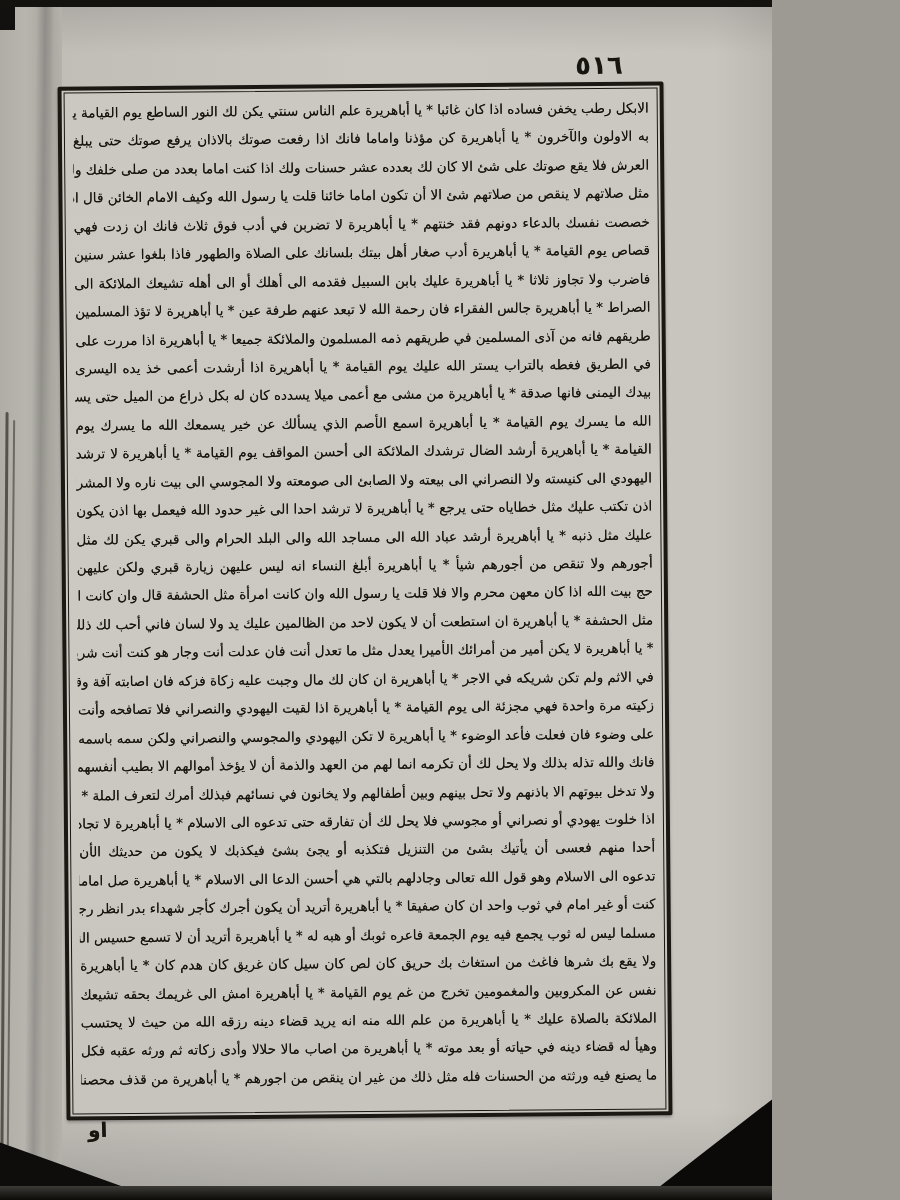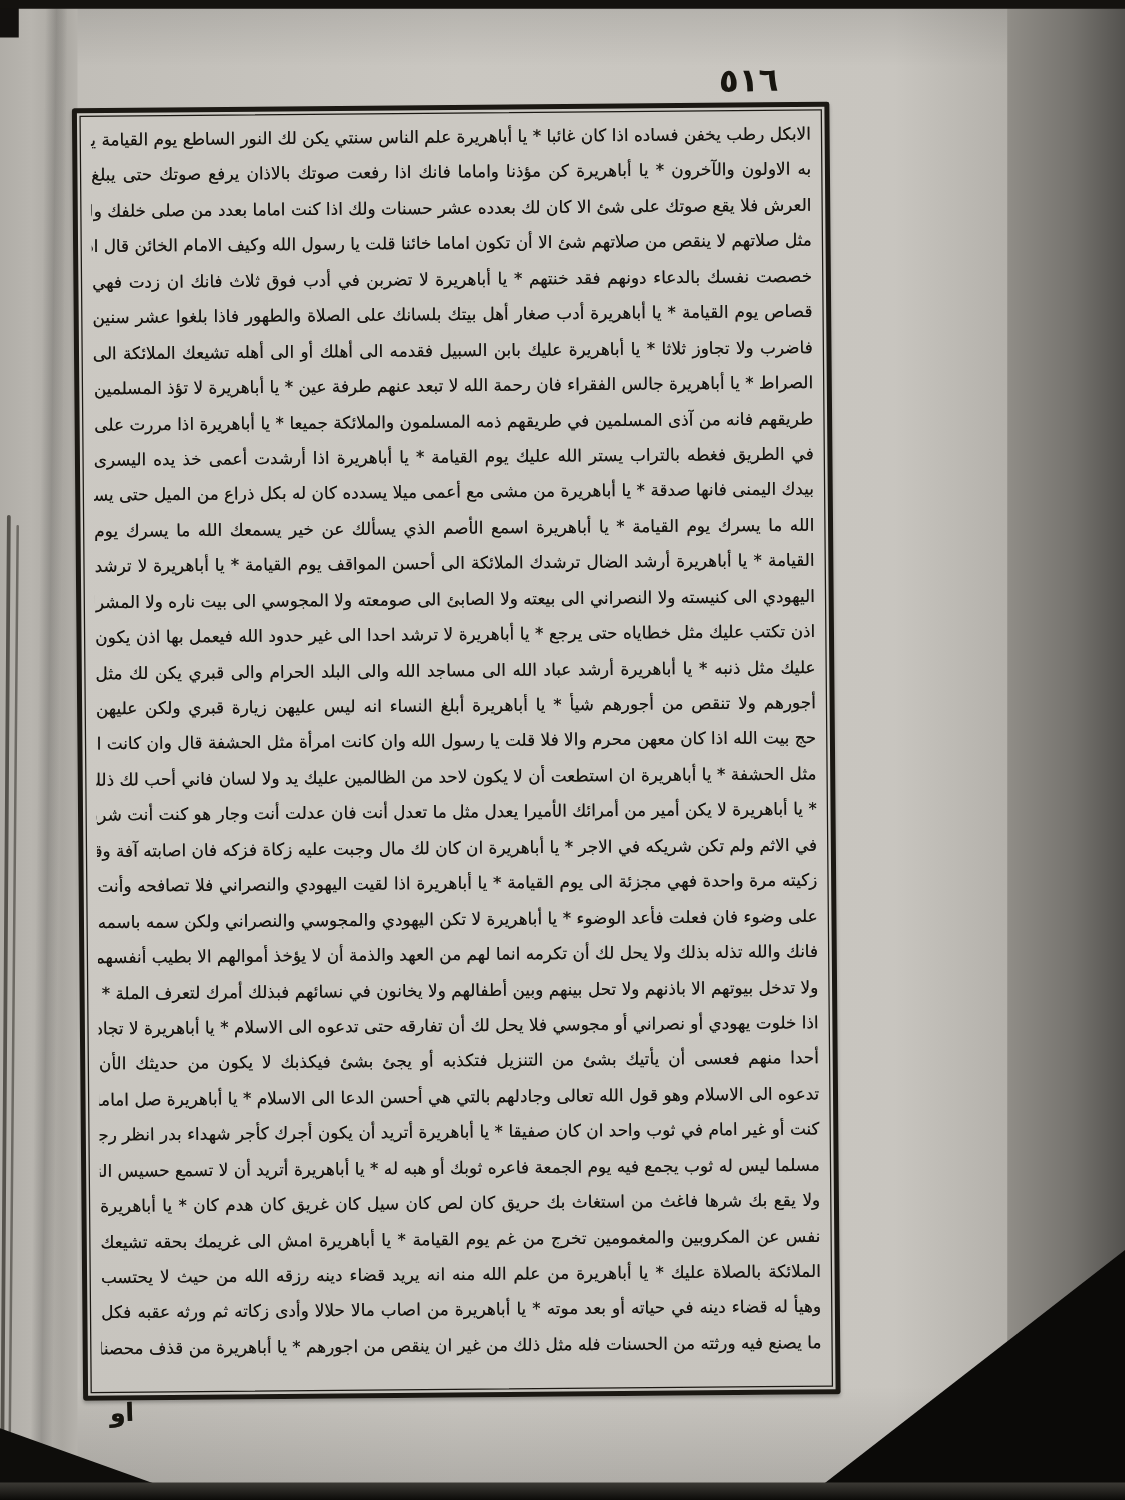--- a/index.html
+++ b/index.html
@@ -1,18 +1,18 @@
 <!DOCTYPE html>
 <html lang="ar"><head>
 <meta charset="utf-8">
 <style>
   html,body{margin:0;padding:0;}
   body{width:900px;height:1200px;overflow:hidden;background:#9d9a94;
        font-family:"DejaVu Sans",sans-serif;}
-  .stage{position:relative;width:900px;height:1200px;overflow:hidden;}
+  .stage{position:relative;width:772px;height:1200px;overflow:hidden;}
 
   
   .paper{position:absolute;left:6px;top:6px;width:806px;height:1186px;
     background:
       linear-gradient(180deg, rgba(0,0,0,.10) 0,rgba(0,0,0,0) 4%,rgba(0,0,0,0) 93%,rgba(0,0,0,.14) 100%),
       linear-gradient(90deg,#a7a49e 0,#c1beb8 7%,#cac7c1 45%,#c8c5bf 88%,#b2afa9 100%);}
 
   
   .gutter{position:absolute;left:0;top:0;width:62px;height:1200px;
     background:linear-gradient(90deg,#b0ada7 0,#b8b5af 40%,#a9a6a0 80%,#b5b2ac 100%);}

